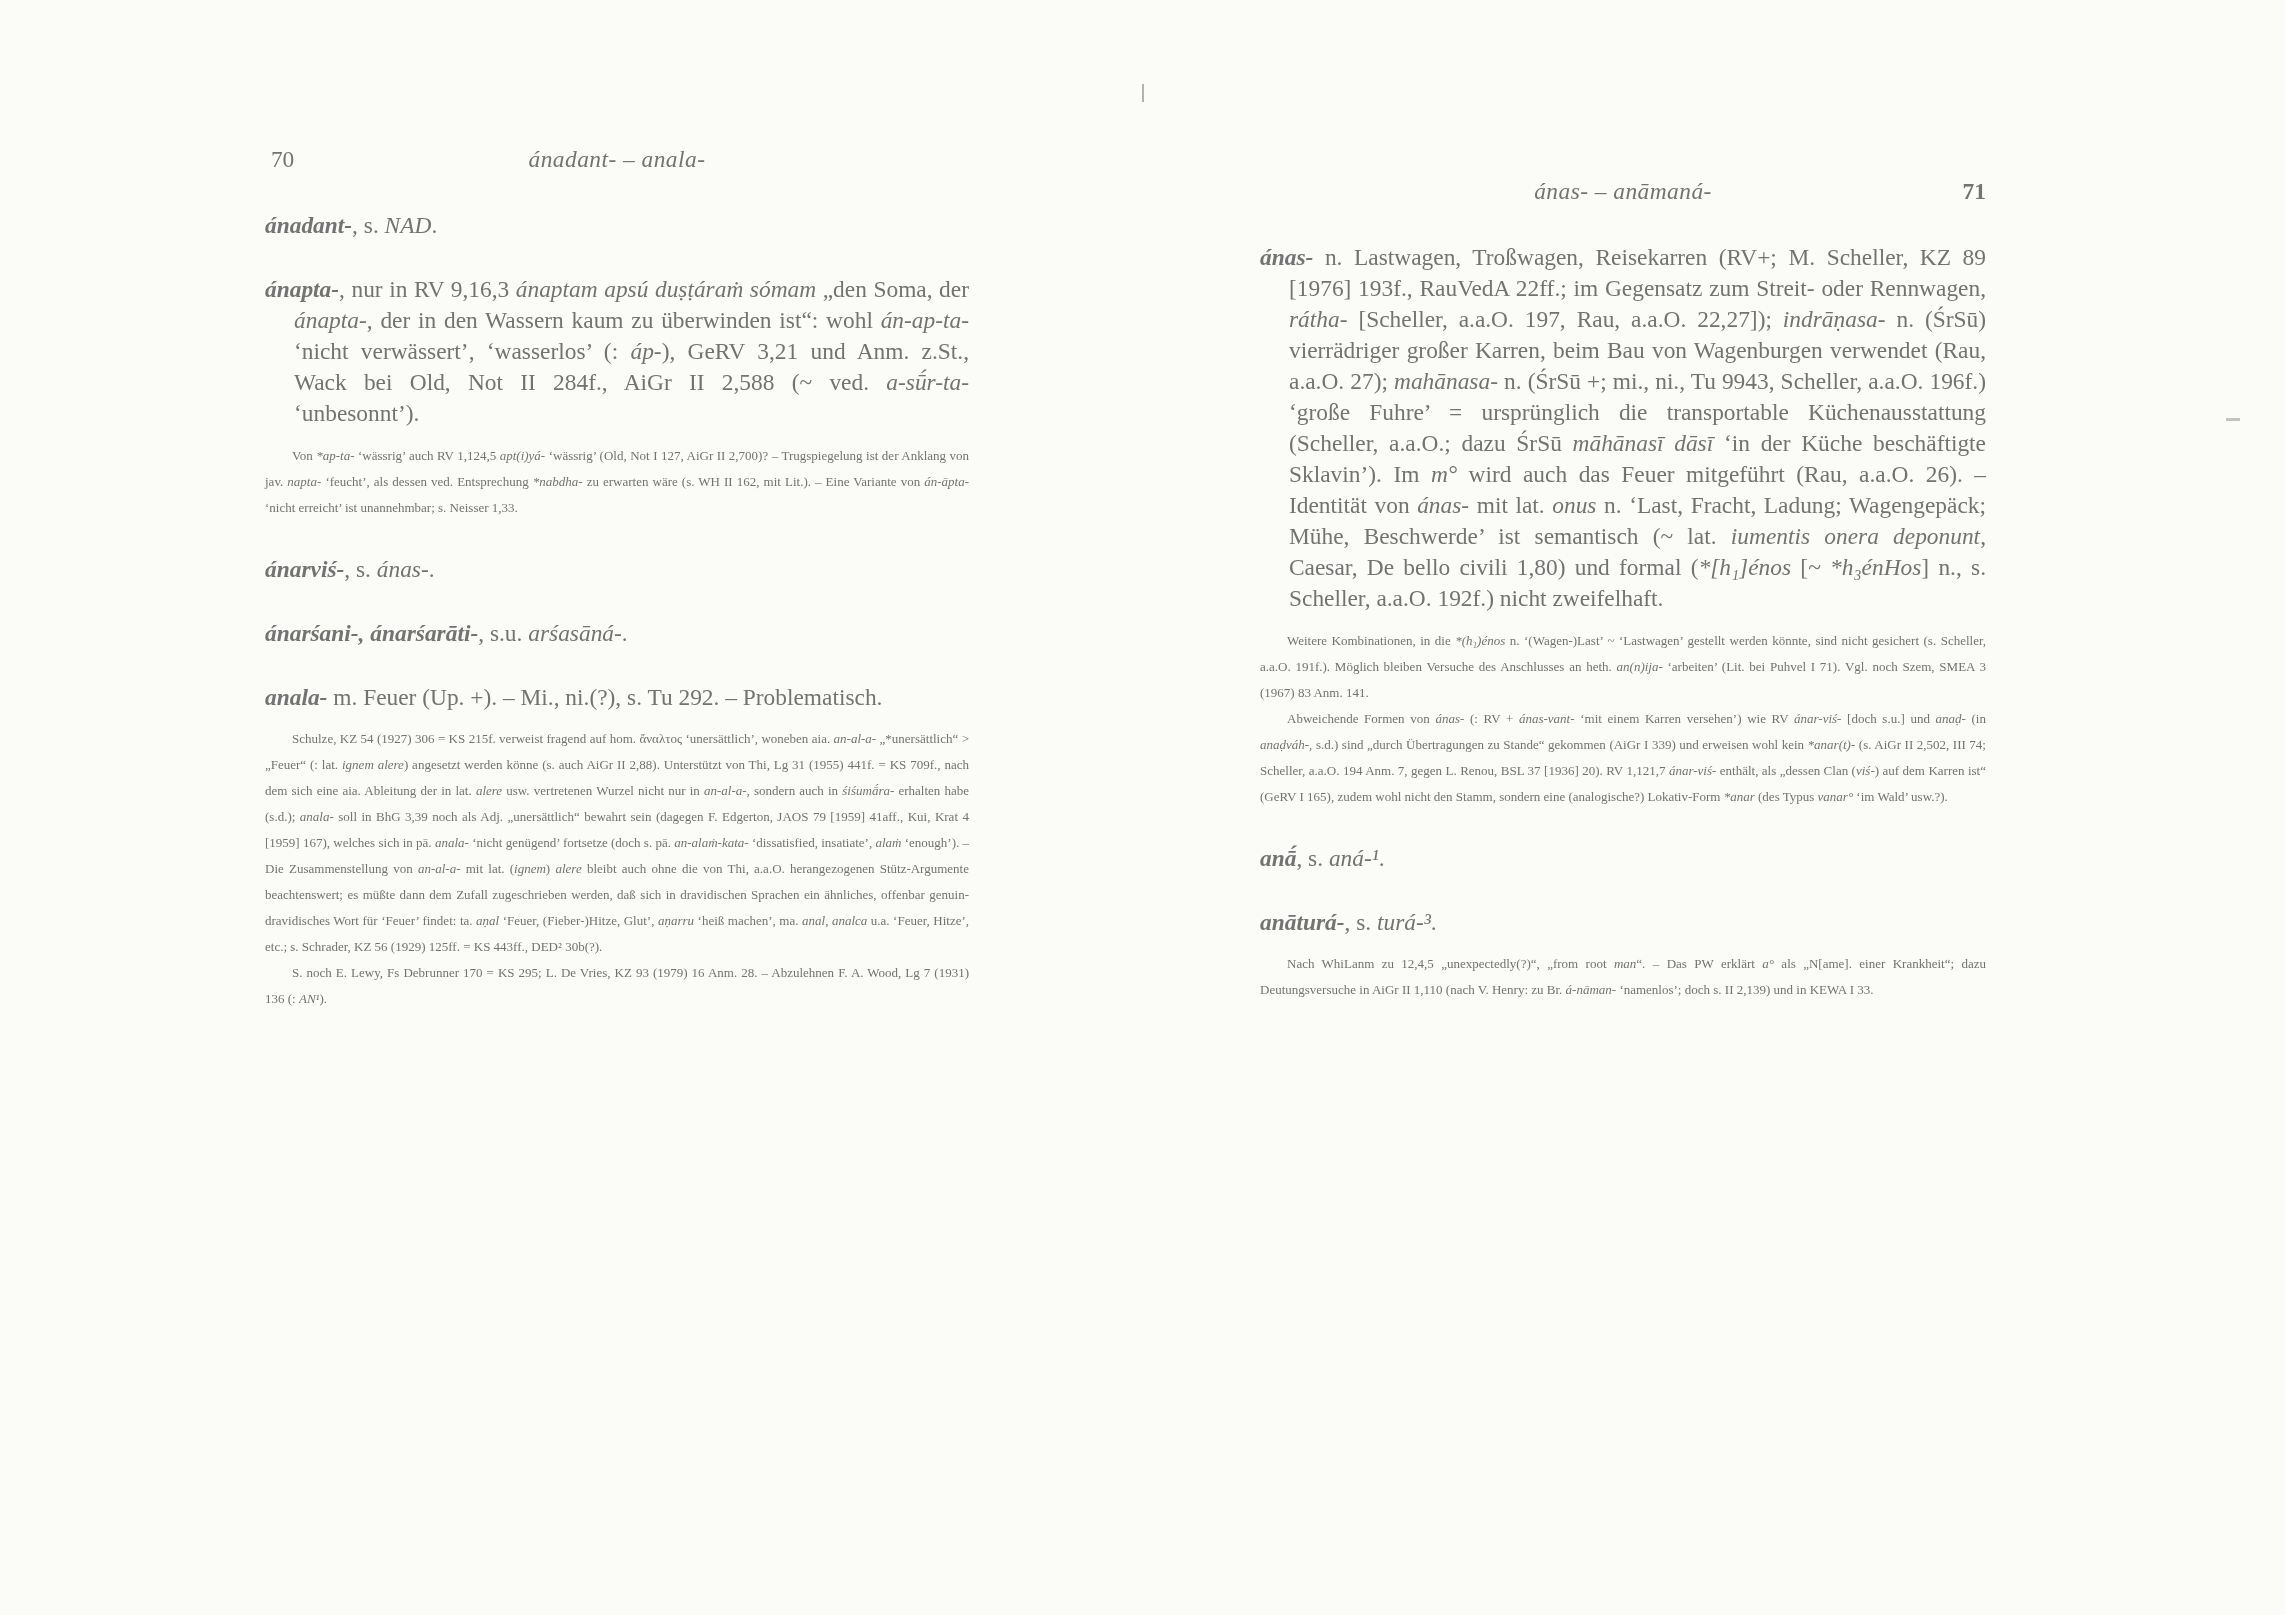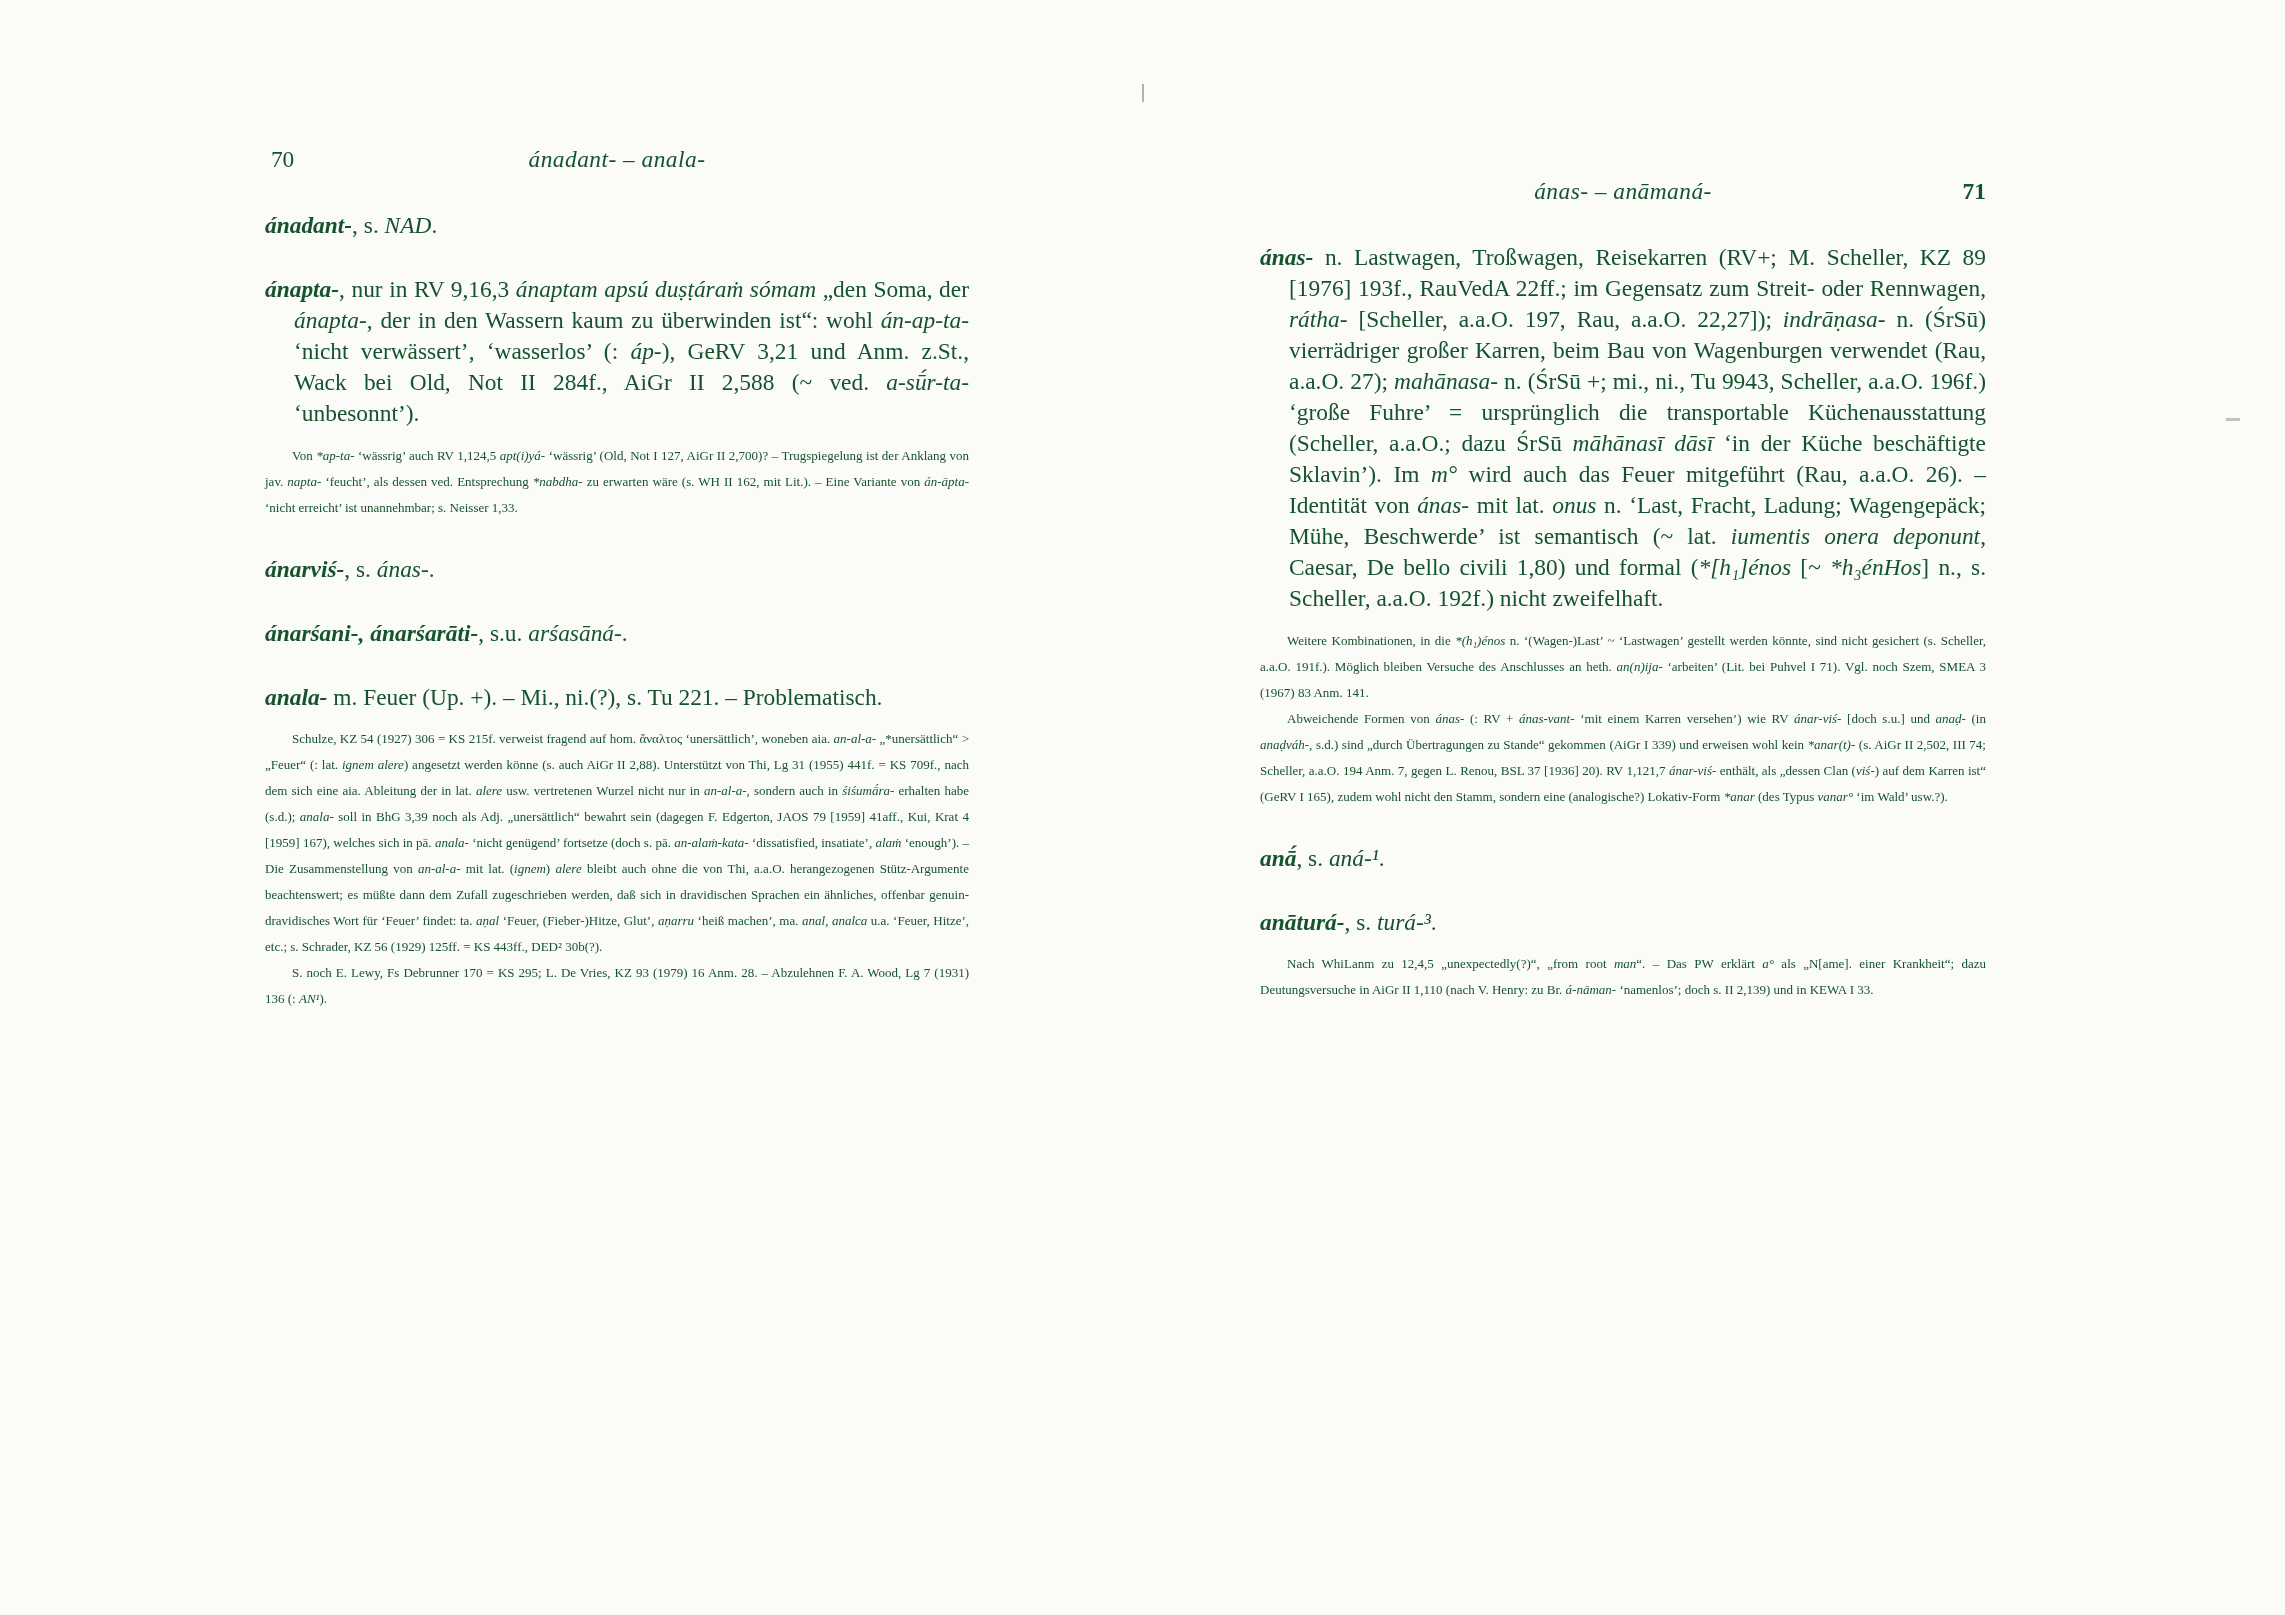--- a/index.html
+++ b/index.html
@@ -2,21 +2,21 @@
 <html lang="de"><head>
 <meta charset="utf-8">
 <title>Dictionary spread 70–71</title>
 <style>
   * { margin:0; padding:0; box-sizing:border-box; }
   html, body { background:#e9e9e6; }
   .canvas {
     position:relative;
     width:2286px; height:1615px;
     background:#fbfbf8;
-    color:#14532d;
+    color:#737373;
     font-family:"Liberation Serif","DejaVu Serif",serif;
     overflow:hidden;
   }
   .page { position:absolute; top:0; }
   .page-left  { left:265px; top:144px; width:704px; }
   .page-right { left:1260px; top:176px; width:726px; }
 
   .running-head {
     position:relative;
     height:31px;
@@ -70,21 +70,21 @@
   <section class="page page-left">
     <header class="running-head">
       <span class="pagenum num-left">70</span>
       <span class="head-title">ánadant- – anala-</span>
     </header>
     <p class="b-entry"><span class="s-bi">ánadant-</span><span class="s-n">, s. </span><span class="s-i">NAD</span><span class="s-n">.</span></p>
     <p class="b-entry"><span class="s-bi">ánapta-</span><span class="s-n">, nur in RV 9,16,3 </span><span class="s-i">ánaptam apsú duṣṭáraṁ sómam</span><span class="s-n"> „den Soma, der </span><span class="s-i">ánapta-</span><span class="s-n">, der in den Wassern kaum zu überwinden ist“: wohl </span><span class="s-i">án-ap-ta-</span><span class="s-n"> ‘nicht verwässert’, ‘wasserlos’ (: </span><span class="s-i">áp-</span><span class="s-n">), GeRV 3,21 und Anm. z.St., Wack bei Old, Not II 284f., AiGr II 2,588 (~ ved. </span><span class="s-i">a-sū́r-ta-</span><span class="s-n"> ‘unbesonnt’).</span></p>
     <p class="b-small"><span class="s-n">Von </span><span class="s-i">*ap-ta-</span><span class="s-n"> ‘wässrig’ auch RV 1,124,5 </span><span class="s-i">apt(i)yá-</span><span class="s-n"> ‘wässrig’ (Old, Not I 127, AiGr II 2,700)? – Trugspiegelung ist der Anklang von jav. </span><span class="s-i">napta-</span><span class="s-n"> ‘feucht’, als dessen ved. Entsprechung </span><span class="s-i">*nabdha-</span><span class="s-n"> zu erwarten wäre (s. WH II 162, mit Lit.). – Eine Variante von </span><span class="s-i">án-āpta-</span><span class="s-n"> ‘nicht erreicht’ ist unannehmbar; s. Neisser 1,33.</span></p>
     <p class="b-entry"><span class="s-bi">ánarviś-</span><span class="s-n">, s. </span><span class="s-i">ánas-</span><span class="s-n">.</span></p>
     <p class="b-entry"><span class="s-bi">ánarśani-, ánarśarāti-</span><span class="s-n">, s.u. </span><span class="s-i">arśasāná-</span><span class="s-n">.</span></p>
-    <p class="b-entry"><span class="s-bi">anala-</span><span class="s-n"> m. Feuer (Up. +). – Mi., ni.(?), s. Tu 221. – Problematisch.</span></p>
+    <p class="b-entry"><span class="s-bi">anala-</span><span class="s-n"> m. Feuer (Up. +). – Mi., ni.(?), s. Tu 292. – Problematisch.</span></p>
     <p class="b-small"><span class="s-n">Schulze, KZ 54 (1927) 306 = KS 215f. verweist fragend auf hom. ἄναλτος ‘unersättlich’, woneben aia. </span><span class="s-i">an-al-a-</span><span class="s-n"> „*unersättlich“ &gt; „Feuer“ (: lat. </span><span class="s-i">ignem alere</span><span class="s-n">) angesetzt werden könne (s. auch AiGr II 2,88). Unterstützt von Thi, Lg 31 (1955) 441f. = KS 709f., nach dem sich eine aia. Ableitung der in lat. </span><span class="s-i">alere</span><span class="s-n"> usw. vertretenen Wurzel nicht nur in </span><span class="s-i">an-al-a-</span><span class="s-n">, sondern auch in </span><span class="s-i">śiśumā́ra-</span><span class="s-n"> erhalten habe (s.d.); </span><span class="s-i">anala-</span><span class="s-n"> soll in BhG 3,39 noch als Adj. „unersättlich“ bewahrt sein (dagegen F. Edgerton, JAOS 79 [1959] 41aff., Kui, Krat 4 [1959] 167), welches sich in pā. </span><span class="s-i">anala-</span><span class="s-n"> ‘nicht genügend’ fortsetze (doch s. pā. </span><span class="s-i">an-alaṁ-kata-</span><span class="s-n"> ‘dissatisfied, insatiate’, </span><span class="s-i">alaṁ</span><span class="s-n"> ‘enough’). – Die Zusammenstellung von </span><span class="s-i">an-al-a-</span><span class="s-n"> mit lat. (</span><span class="s-i">ignem</span><span class="s-n">) </span><span class="s-i">alere</span><span class="s-n"> bleibt auch ohne die von Thi, a.a.O. herangezogenen Stütz-Argumente beachtenswert; es müßte dann dem Zufall zugeschrieben werden, daß sich in dravidischen Sprachen ein ähnliches, offenbar genuin-dravidisches Wort für ‘Feuer’ findet: ta. </span><span class="s-i">aṇal</span><span class="s-n"> ‘Feuer, (Fieber-)Hitze, Glut’, </span><span class="s-i">aṇarru</span><span class="s-n"> ‘heiß machen’, ma. </span><span class="s-i">anal, analca</span><span class="s-n"> u.a. ‘Feuer, Hitze’, etc.; s. Schrader, KZ 56 (1929) 125ff. = KS 443ff., DED² 30b(?).</span></p>
     <p class="b-small"><span class="s-n">S. noch E. Lewy, Fs Debrunner 170 = KS 295; L. De Vries, KZ 93 (1979) 16 Anm. 28. – Abzulehnen F. A. Wood, Lg 7 (1931) 136 (: </span><span class="s-i">AN¹</span><span class="s-n">).</span></p>
   </section>
 
   <section class="page page-right">
     <header class="running-head">
       <span class="head-title">ánas- – anāmaná-</span>
       <span class="pagenum num-right">71</span>
     </header>
     <p class="b-entry"><span class="s-bi">ánas-</span><span class="s-n"> n. Lastwagen, Troßwagen, Reisekarren (RV+; M. Scheller, KZ 89 [1976] 193f., RauVedA 22ff.; im Gegensatz zum Streit- oder Rennwagen, </span><span class="s-i">rátha-</span><span class="s-n"> [Scheller, a.a.O. 197, Rau, a.a.O. 22,27]); </span><span class="s-i">indrāṇasa-</span><span class="s-n"> n. (ŚrSū) vierrädriger großer Karren, beim Bau von Wagenburgen verwendet (Rau, a.a.O. 27); </span><span class="s-i">mahānasa-</span><span class="s-n"> n. (ŚrSū +; mi., ni., Tu 9943, Scheller, a.a.O. 196f.) ‘große Fuhre’ = ursprünglich die transportable Küchenausstattung (Scheller, a.a.O.; dazu ŚrSū </span><span class="s-i">māhānasī dāsī</span><span class="s-n"> ‘in der Küche beschäftigte Sklavin’). Im </span><span class="s-i">m°</span><span class="s-n"> wird auch das Feuer mitgeführt (Rau, a.a.O. 26). – Identität von </span><span class="s-i">ánas-</span><span class="s-n"> mit lat. </span><span class="s-i">onus</span><span class="s-n"> n. ‘Last, Fracht, Ladung; Wagengepäck; Mühe, Beschwerde’ ist semantisch (~ lat. </span><span class="s-i">iumentis onera deponunt</span><span class="s-n">, Caesar, De bello civili 1,80) und formal (</span><span class="s-i">*[h₁]énos</span><span class="s-n"> [~ </span><span class="s-i">*h₃énHos</span><span class="s-n">] n., s. Scheller, a.a.O. 192f.) nicht zweifelhaft.</span></p>

